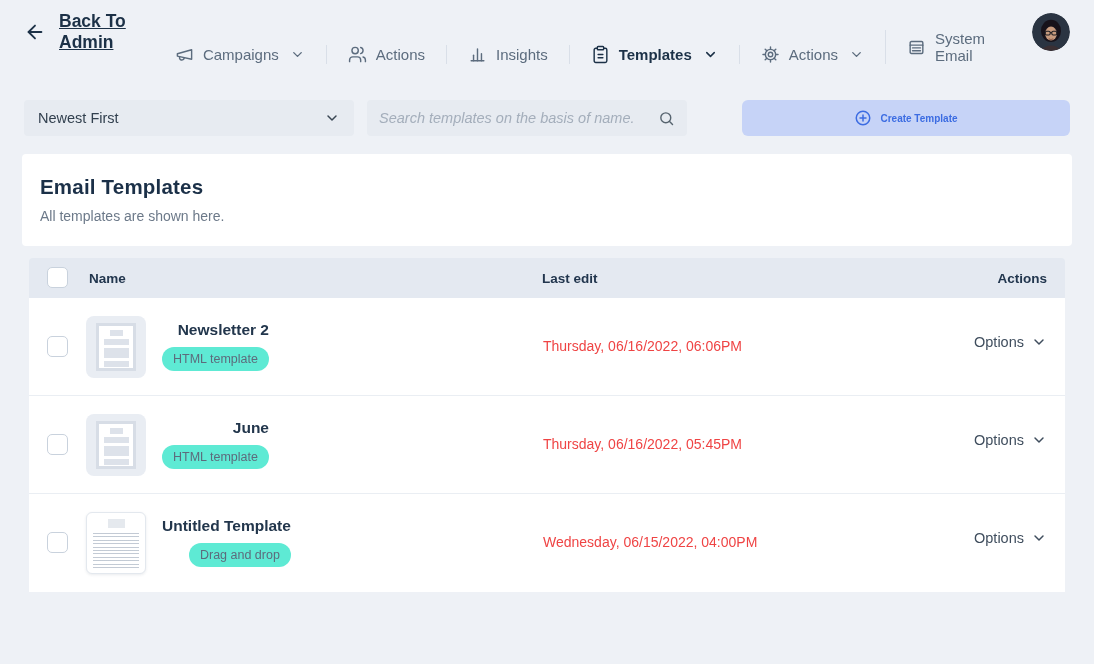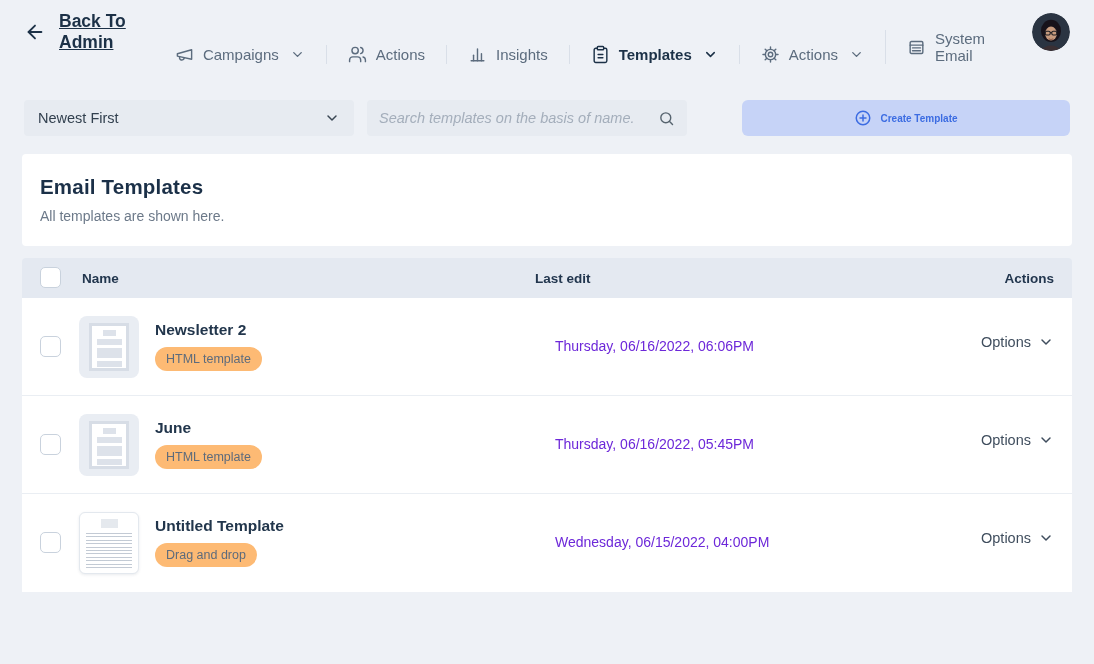--- a/index.html
+++ b/index.html
@@ -61,21 +61,21 @@
 
   
   .head-card {
     margin:18px 22px 0; height:92px; background:#fff; border-radius:4px;
     padding:21px 18px 0;
   }
   .head-card h1 { font-size:20.5px; color:#1b3048; letter-spacing:.2px; }
   .head-card p { margin-top:9px; font-size:14px; color:#6c7989; }
 
   
-  .table-card { margin:12px 22px 0; }
+  .table-card { margin:12px 29px 0;text-align:right; }
   .t-header {
     position:relative; height:40px; background:#e4e9f1;
     border-radius:4px 4px 0 0;
   }
   .t-header .col-label { position:absolute; top:13px; font-size:13.5px; font-weight:bold; color:#22364e; }
   .t-header .col-name { left:60px; }
   .t-header .col-edit { left:513px; }
   .t-header .col-actions { left:auto; right:18px; }
   .checkbox {
     width:21px; height:21px; background:#fff;
@@ -109,24 +109,24 @@
   .thumb-drag .top-bar { width:17px; height:9px; background:#e5e9ee; margin:0 auto; }
   .thumb-drag .text-lines {
     width:46px; height:36px; margin:5px auto 0;
     background:repeating-linear-gradient(to bottom,#b8c1cd 0,#b8c1cd 1px,transparent 1px,transparent 3.4px);
     opacity:.85;
   }
 
   .name-block { position:absolute; left:133px; top:23px; }
   .tpl-name { font-size:15.5px; font-weight:bold; color:#22364c; }
   .badge {
-    display:inline-block; margin-top:8px; background:#fdba74; border-radius:13px;
+    display:inline-block; margin-top:8px; background:#5eead4; border-radius:13px;
     padding:5px 11px; font-size:12.5px; color:#5d6b7c;
   }
-  .edit-date { position:absolute; left:533px; top:40px; font-size:14px; color:#6d28d9; }
+  .edit-date { position:absolute; left:514px; top:40px; font-size:14px; color:#ef4444; }
   .options-btn {
     position:absolute; right:18px; top:36px;
     display:flex; align-items:center; gap:7px; cursor:pointer;
     font-size:14.5px; color:#3f4d5d;
   }
 </style>
 </head>
 <body>
 
 <header class="topnav">

